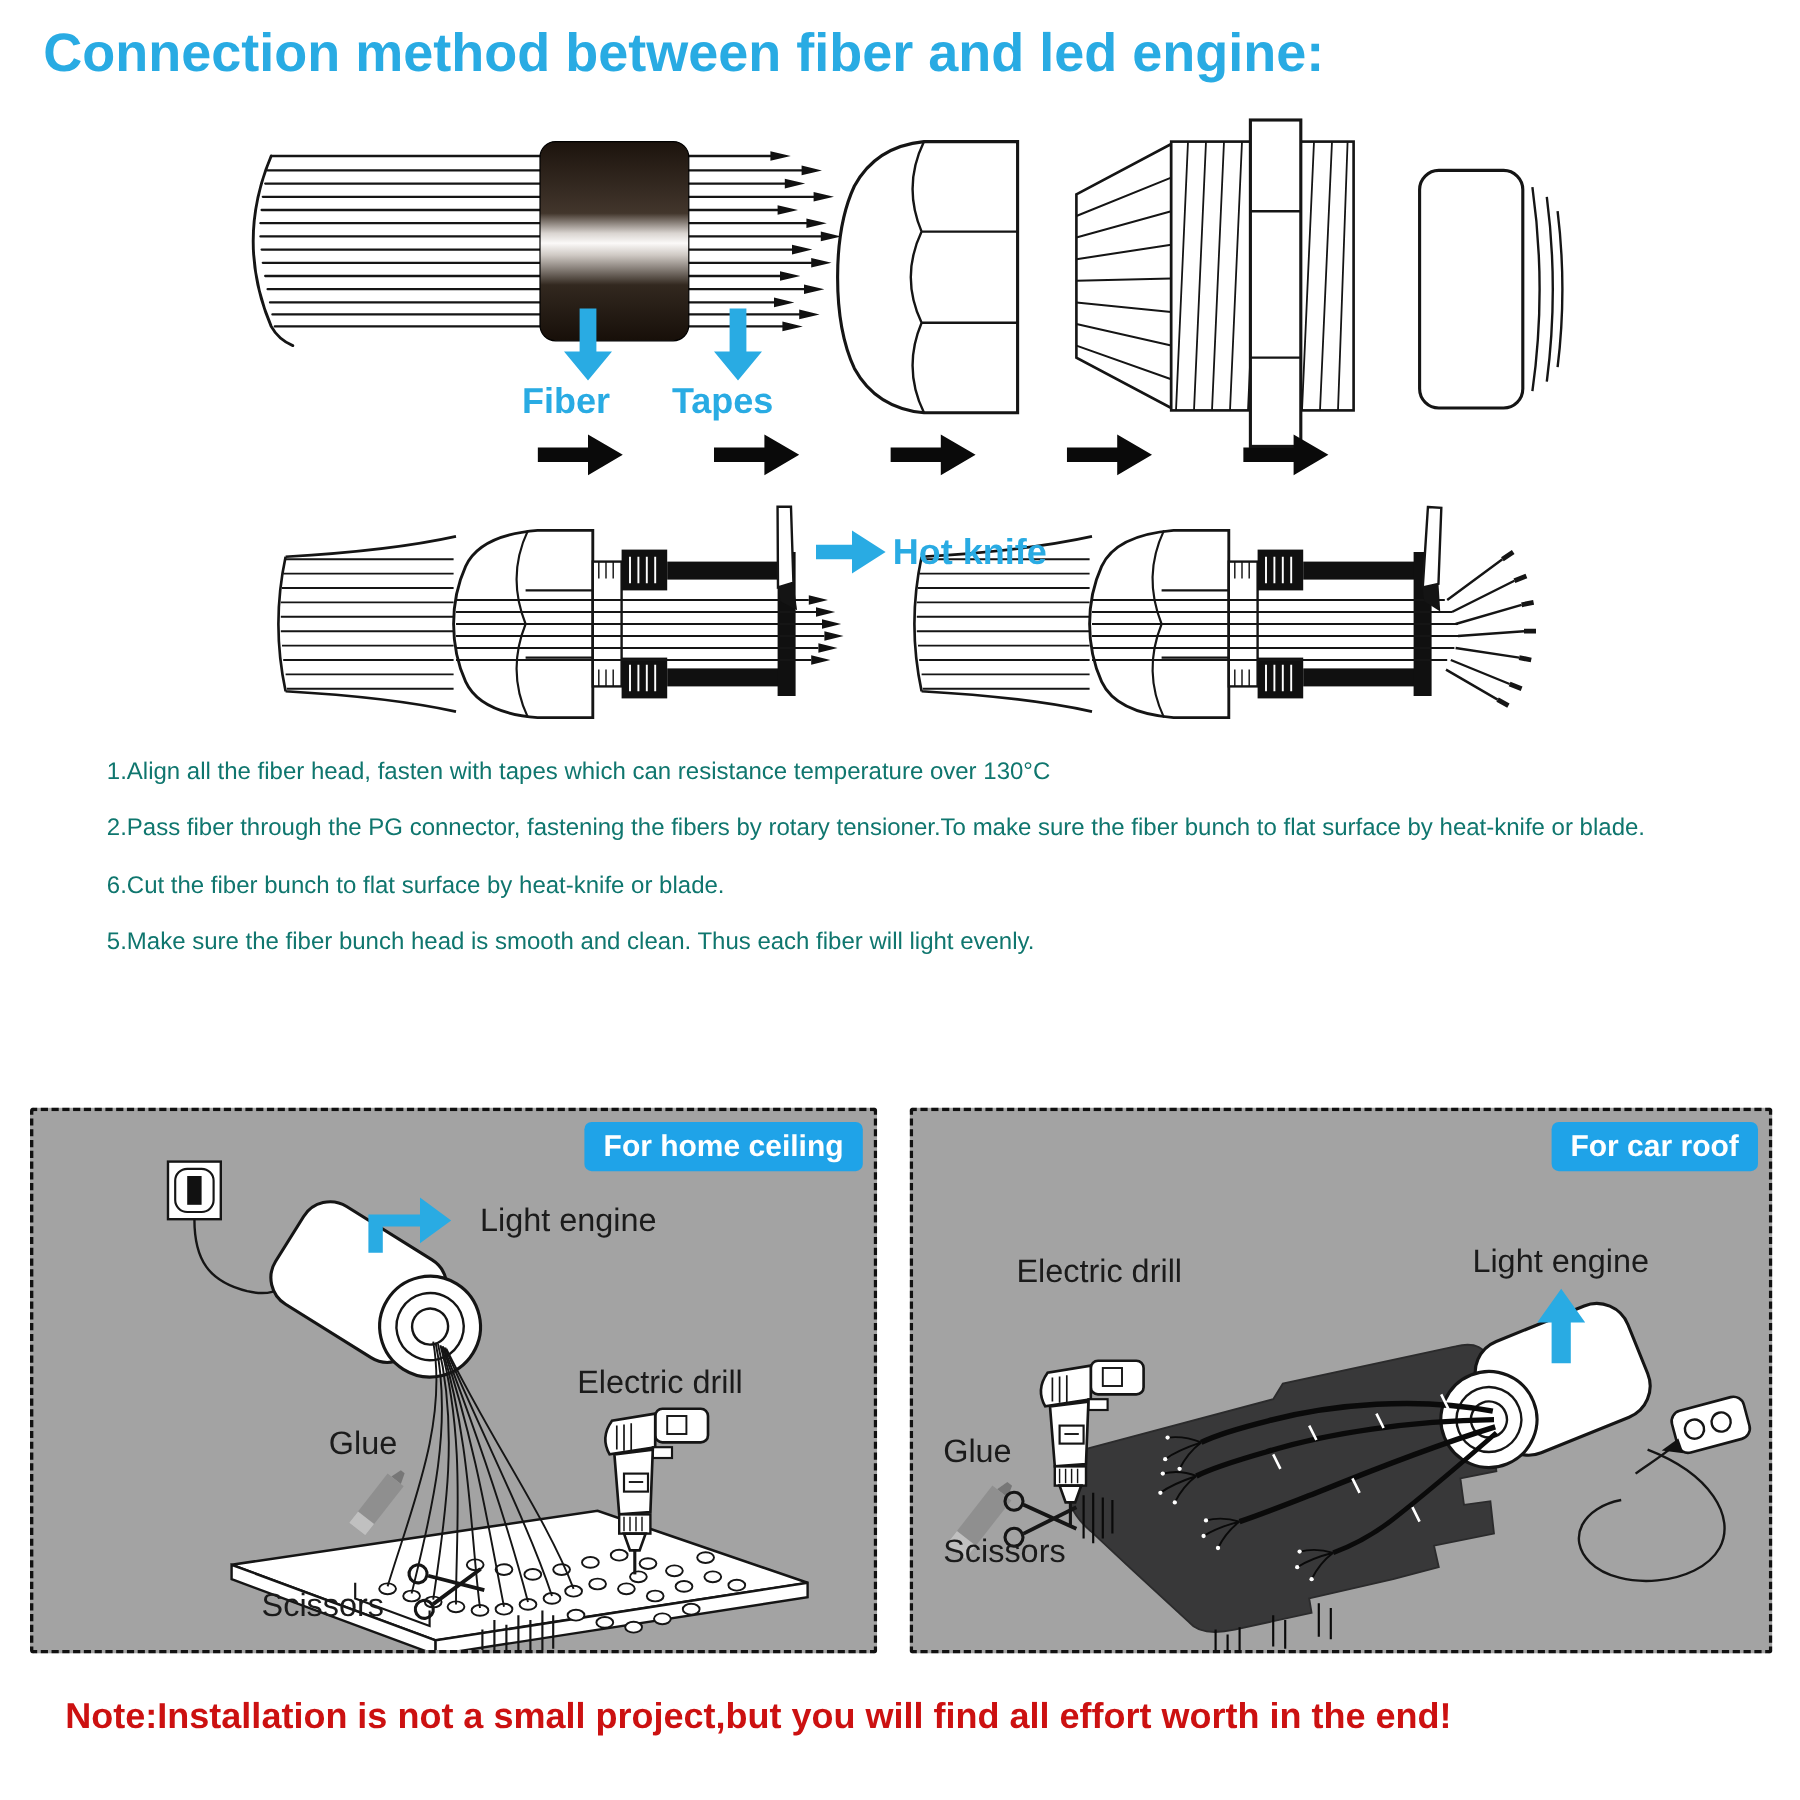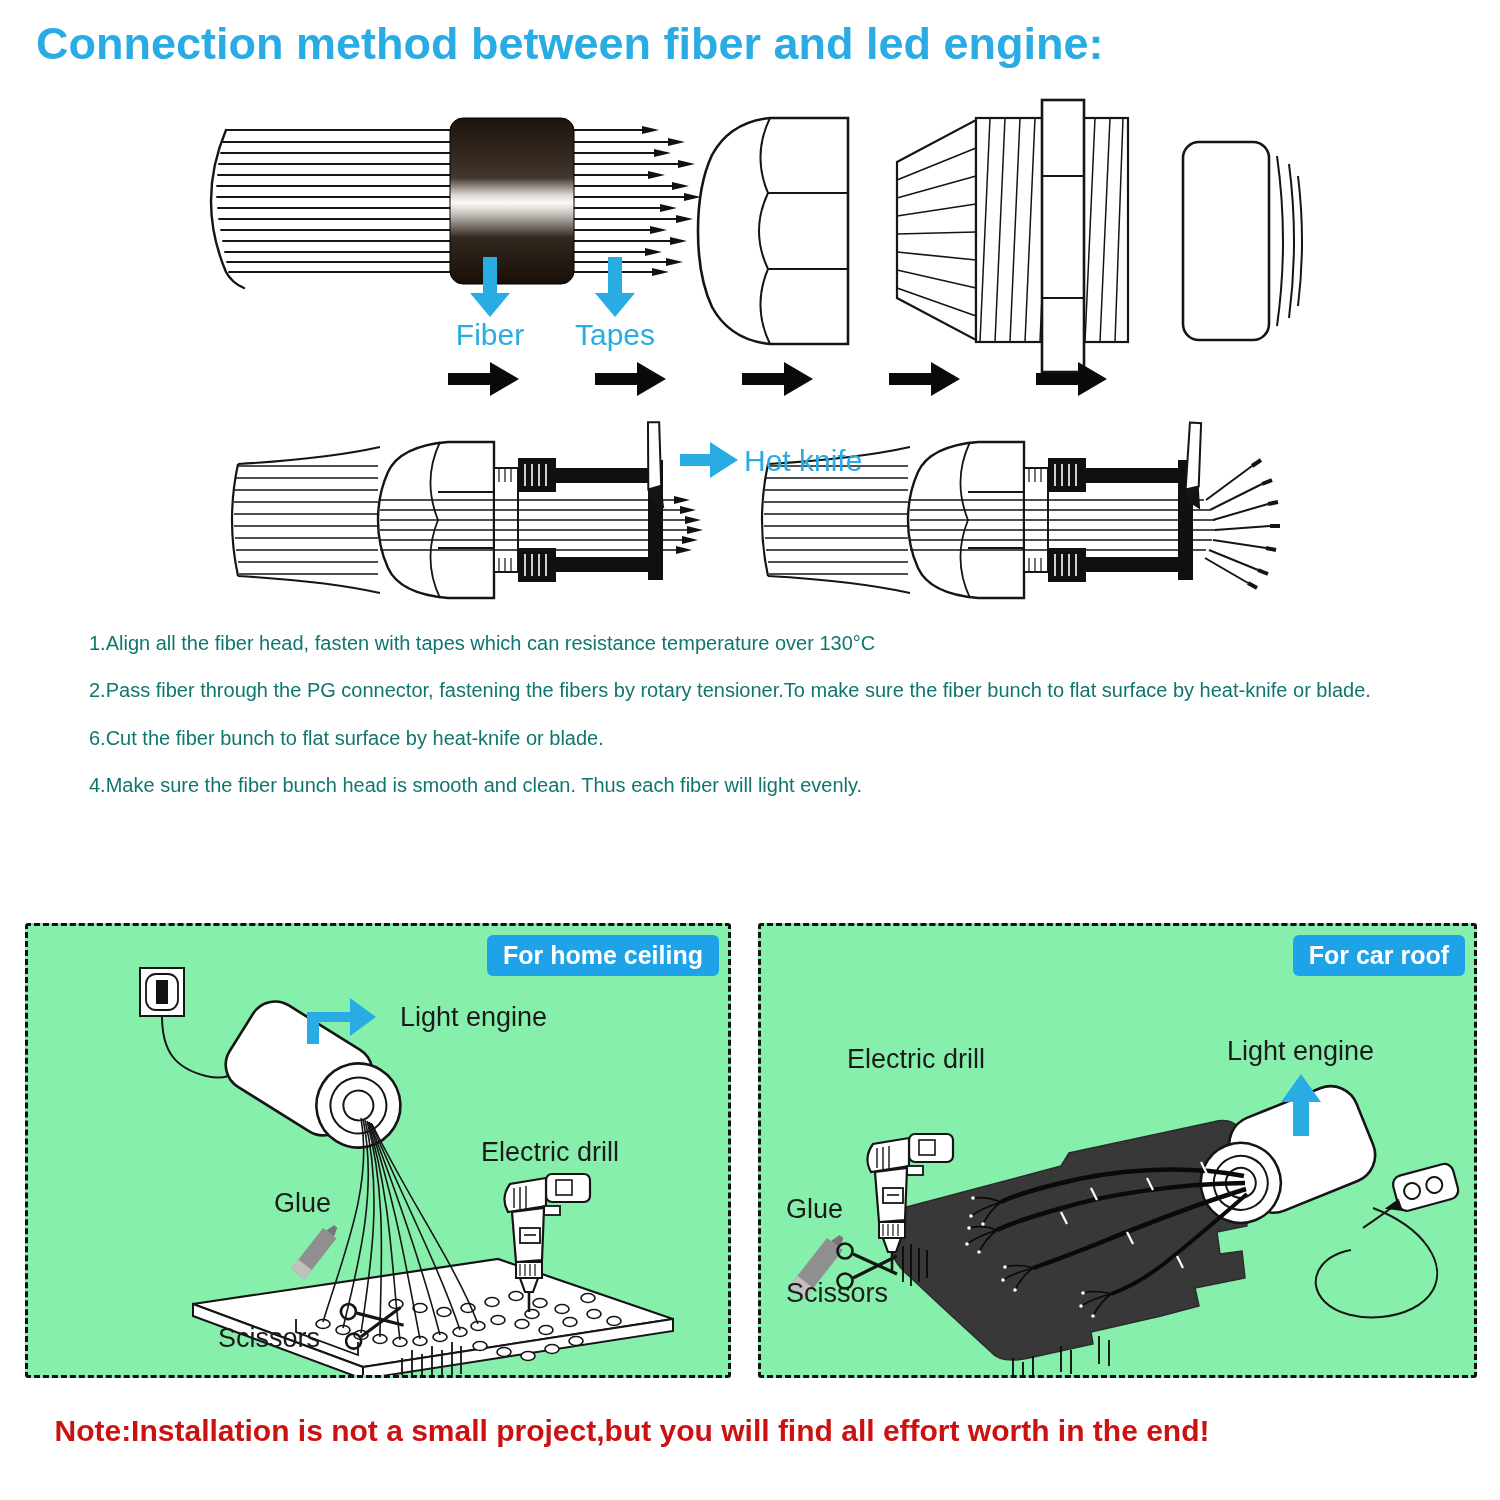--- a/index.html
+++ b/index.html
@@ -7,30 +7,30 @@
     --badge-blue:#1fa3e8;
     --note-red:#cc1111;
     --ink:#151515;
   }
   html,body{margin:0;padding:0;background:#fff;}
   .page{position:relative;width:1500px;height:1500px;background:#fff;overflow:hidden;
         font-family:"Liberation Sans",sans-serif;color:var(--ink);}
   .abs{position:absolute;}
   .title{position:absolute;left:36px;top:18px;font-size:45px;font-weight:700;
          color:var(--accent-blue);letter-spacing:0px;white-space:nowrap;}
-  .blbl{position:absolute;font-size:30px;font-weight:400;color:var(--accent-blue);
-        white-space:nowrap;text-align:center;}
+  .blbl{position:absolute;font-size:30px;font-weight:700;color:var(--accent-blue);
+        white-space:nowrap;text-align:left;}
   .lbl{position:absolute;font-size:27px;color:#1b1b1b;white-space:nowrap;}
   .arrow-row{position:absolute;left:448px;top:360px;width:660px;height:38px;
              display:flex;justify-content:space-between;align-items:center;}
   .steps{position:absolute;left:64px;top:630px;width:1400px;margin:0;padding:0;list-style:none;}
   .steps li{font-size:20px;line-height:1.32;margin-bottom:21px;color:#0f766e;
             padding-left:32px;text-indent:-32px;margin-left:25px;}
   .panel{position:absolute;top:923px;height:455px;border:3px dashed #111;border-radius:3px;
-         background:#86efac;box-sizing:border-box;}
+         background:#a3a3a3;box-sizing:border-box;}
   .panel-home{left:25px;width:706px;}
   .panel-car{left:758px;width:719px;}
   .badge{position:absolute;top:9px;right:9px;background:var(--badge-blue);color:#fff;
          font-size:25px;font-weight:700;padding:6px 16px;border-radius:6px;white-space:nowrap;}
   .note{position:absolute;left:0;top:1414px;width:1264px;text-align:center;
         font-size:30px;font-weight:700;color:var(--note-red);}
   svg{display:block;}
 </style>
 </head>
 <body>
@@ -160,21 +160,21 @@
       <use href="#knife" transform="translate(1008,2) rotate(14)"></use>
     </g>
   </svg>
 
   <div class="blbl" style="left:744px;top:444px">Hot knife</div>
 
   <ol class="steps">
     <li>1.Align all the fiber head, fasten with tapes which can resistance temperature over 130°C</li>
     <li>2.Pass fiber through the PG connector, fastening the fibers by rotary tensioner.To make sure the fiber bunch to flat surface by heat-knife or blade.</li>
     <li>6.Cut the fiber bunch to flat surface by heat-knife or blade.</li>
-    <li>4.Make sure the fiber bunch head is smooth and clean. Thus each fiber will light evenly.</li>
+    <li>5.Make sure the fiber bunch head is smooth and clean. Thus each fiber will light evenly.</li>
   </ol>
 
   <div class="panel panel-home">
     <svg class="abs" style="left:0;top:0" width="700" height="449" viewBox="0 0 700 449">
 
       <g fill="#fff" stroke="#151515">
         <path d="M165 378 L470 333 L645 393 L335 441 Z" stroke-width="2.2"></path>
         <path d="M165 378 V390 L335 453 V441 Z" stroke-width="2"></path>
         <path d="M335 441 L645 393 V405 L335 453 Z" stroke-width="2"></path>
         <path d="M268 393 v13 l62 23 v-13" fill="none" stroke-width="1.8"></path>

